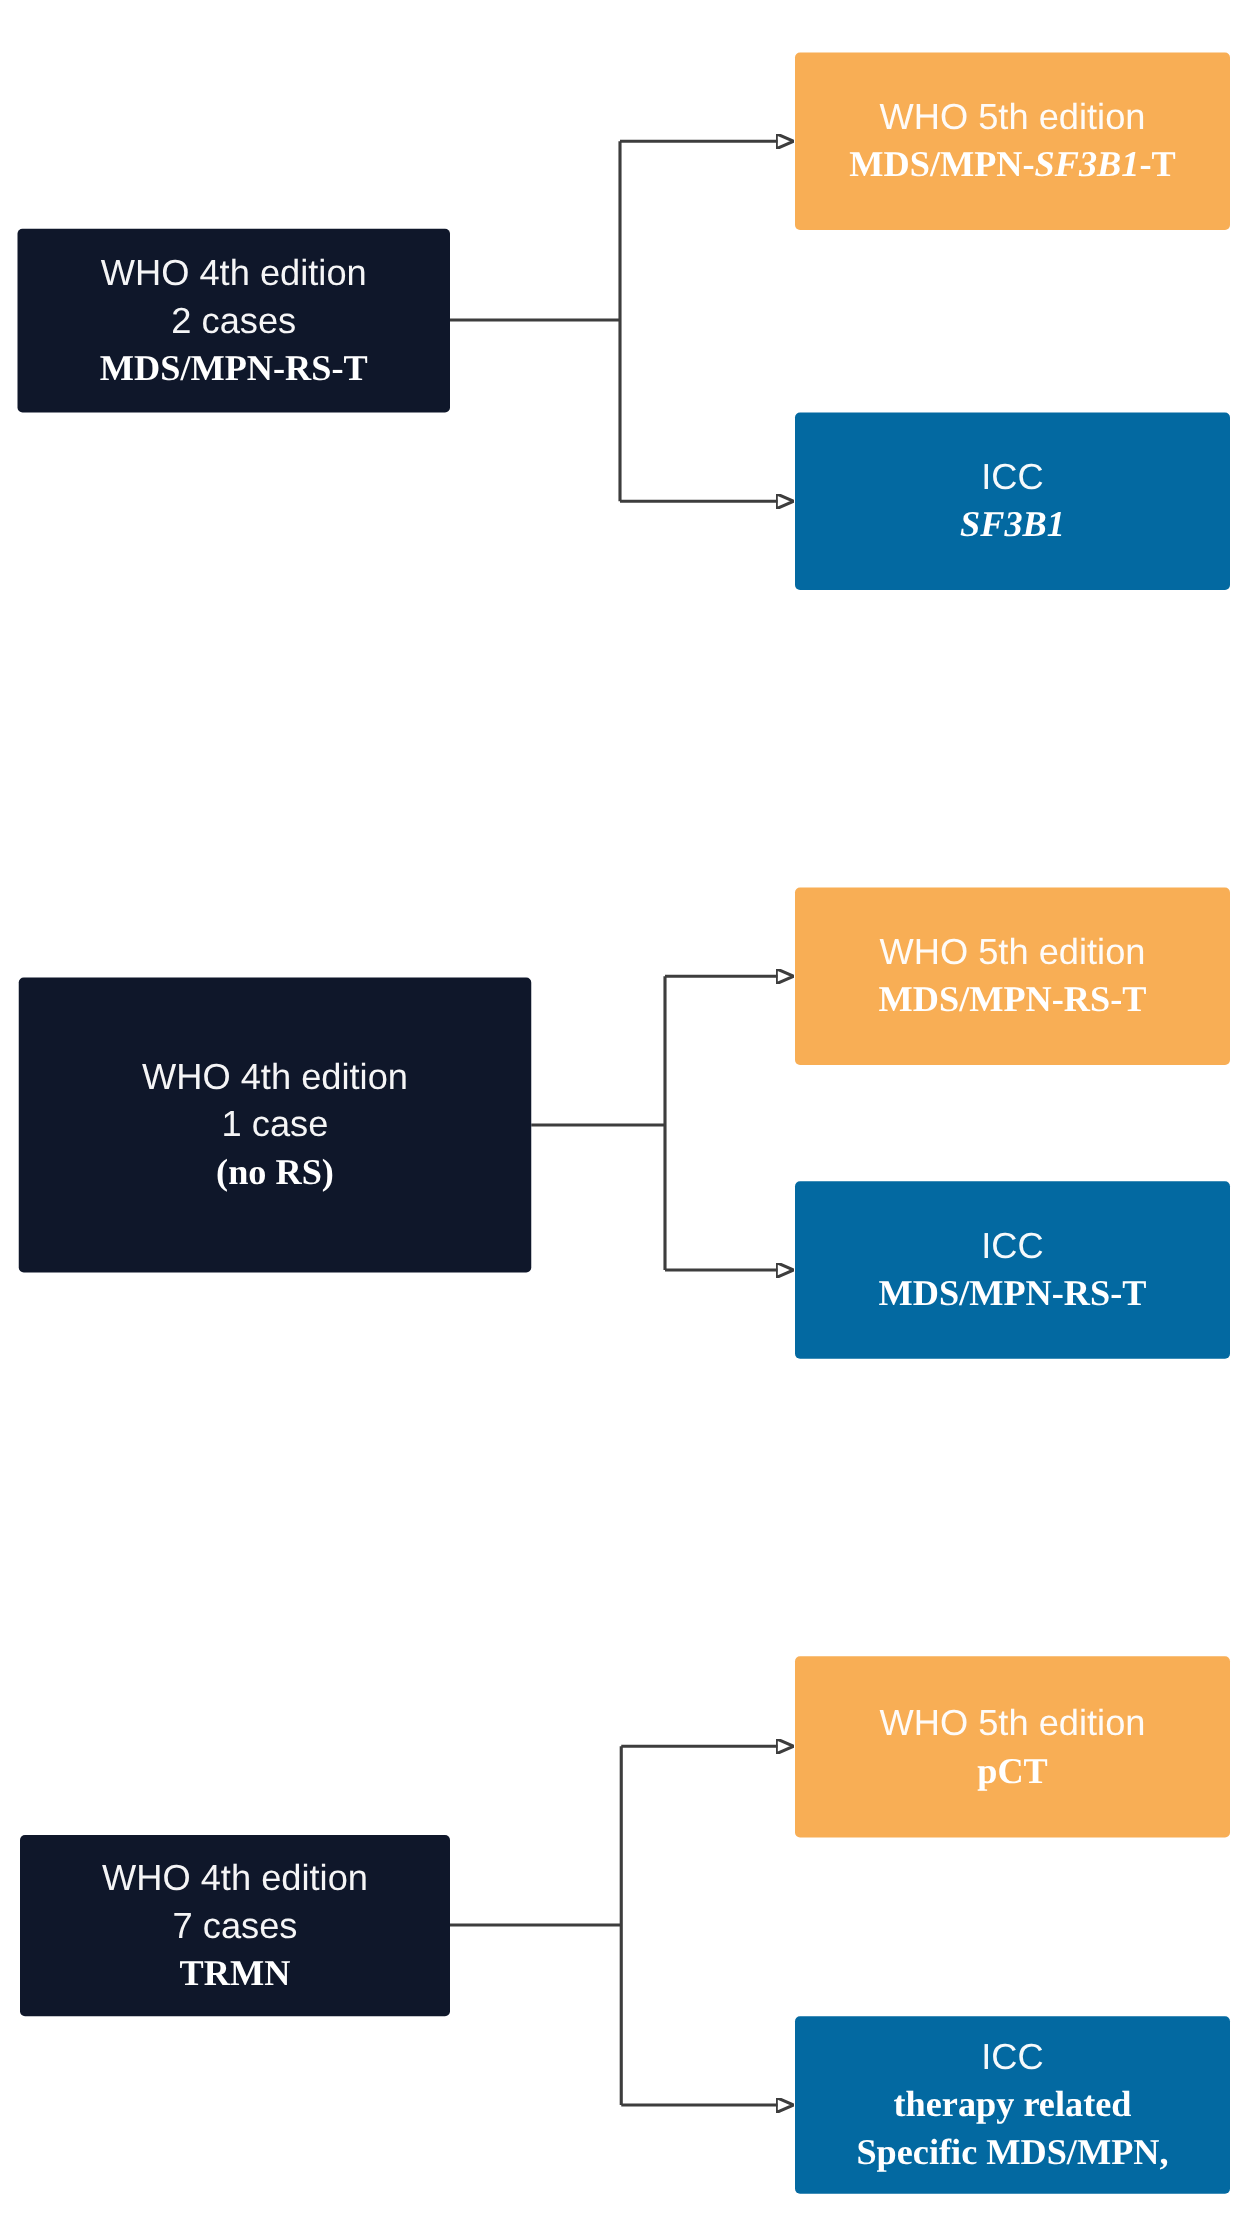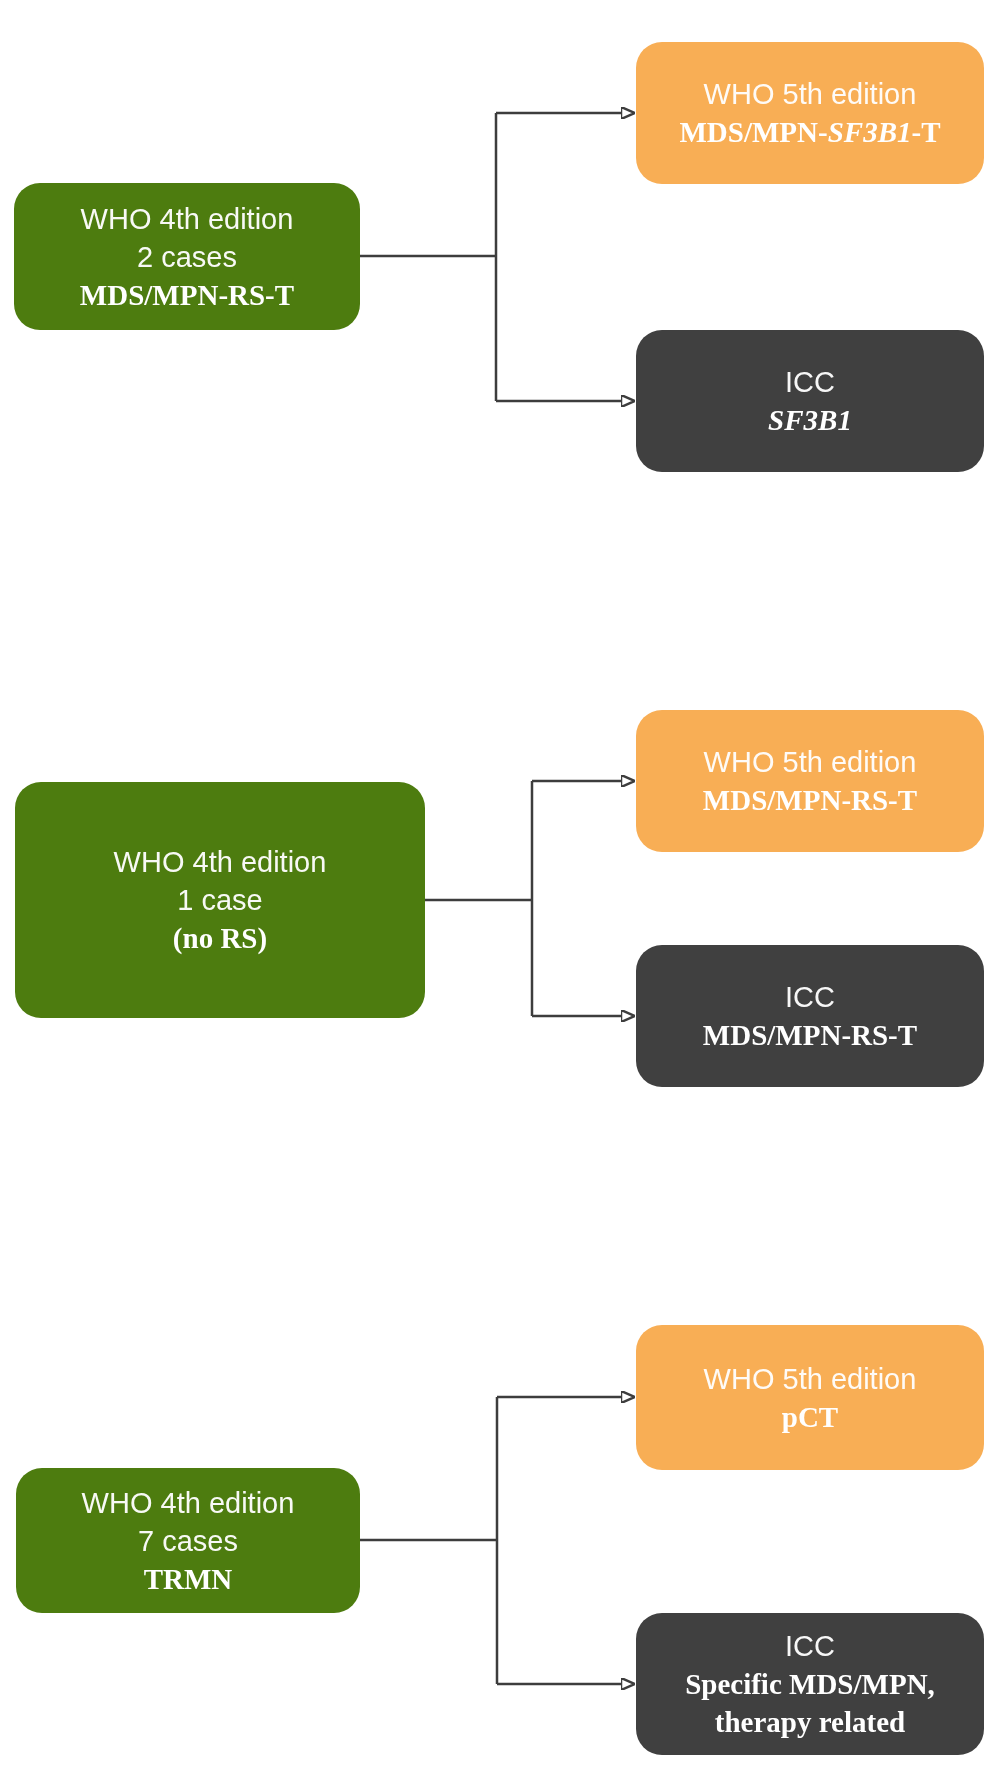--- a/index.html
+++ b/index.html
@@ -6,35 +6,35 @@
   .canvas {
     position: relative;
     width: 1000px;
     height: 1778px;
     background: #ffffff;
     font-family: "Liberation Sans", sans-serif;
     overflow: hidden;
   }
   .box {
     position: absolute;
-    border-radius: 26px;
+    border-radius: 4px;
     color: #ffffff;
     display: flex;
     flex-direction: column;
     justify-content: center;
     align-items: center;
     text-align: center;
     font-size: 29px;
     line-height: 38px;
     padding: 0 10px;
     box-sizing: border-box;
   }
-  .navy   { background: #4d7c0f; }
+  .navy   { background: #0f172a; }
   .orange { background: #F8AE55; }
-  .blue   { background: #404040; }
+  .blue   { background: #0369a1; }
   .hdr    { opacity: 0.96; font-weight: normal; }
   .b      { font-weight: bold; font-family: Liberation Serif, serif; }
   .i      { font-style: italic; }
   .line   { white-space: nowrap; }
   svg.connectors {
     position: absolute;
     left: 0; top: 0;
     width: 1000px; height: 1778px;
     pointer-events: none;
   }
@@ -110,17 +110,17 @@
     <div class="line b">TRMN</div>
   </div>
 
   <div class="box orange" style="left:636px; top:1325px; width:348px; height:145px;">
     <div class="line hdr">WHO 5th edition</div>
     <div class="line b">pCT</div>
   </div>
 
   <div class="box blue" style="left:636px; top:1613px; width:348px; height:142px;">
     <div class="line hdr">ICC</div>
+    <div class="line b">therapy related</div>
     <div class="line b">Specific MDS/MPN,</div>
-    <div class="line b">therapy related</div>
   </div>
 
 </div>
 
 </body></html>

